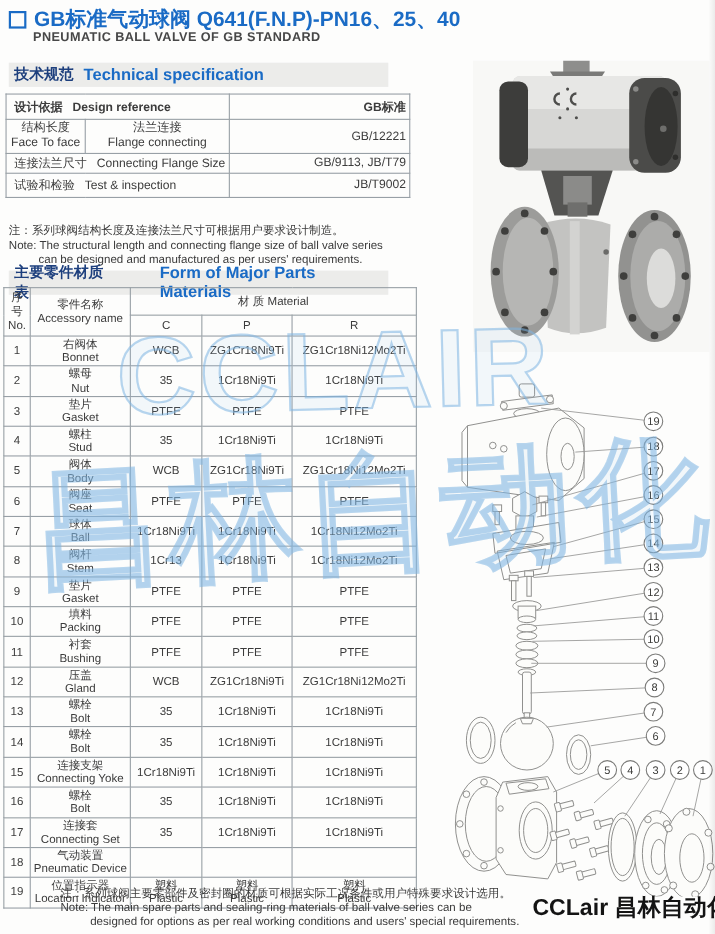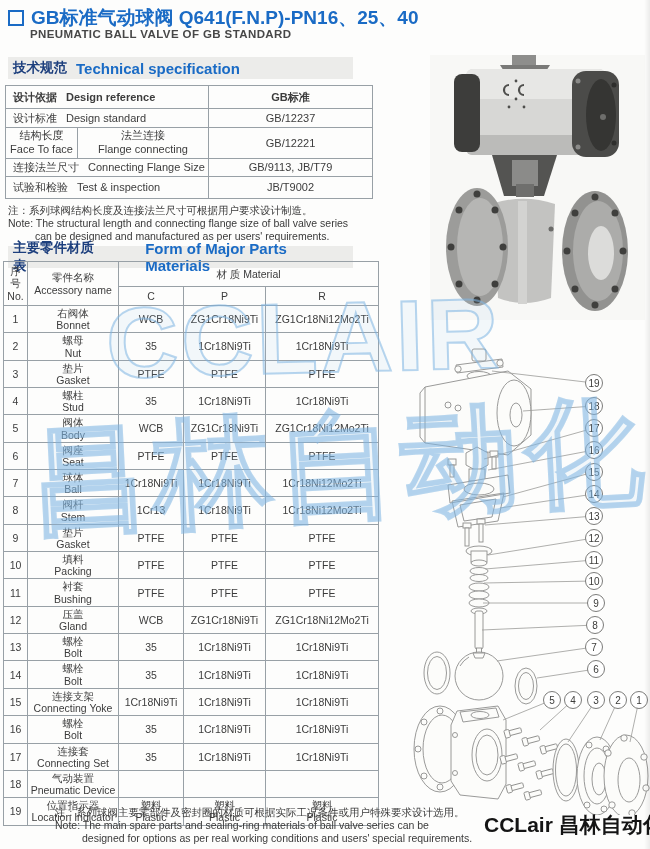--- a/index.html
+++ b/index.html
@@ -21,21 +21,21 @@
   .section-bar .cn{font-size:13.5px;font-weight:bold;color:var(--navy);}
   .section-bar .en{font-size:15px;font-weight:bold;color:var(--blue);}
   #bar-tech{top:57px;} #bar-mat{top:246px;gap:39px;}
   
   table{border-collapse:collapse;table-layout:fixed;z-index:2;}
   td{border:1px solid var(--border);font-size:11px;color:var(--ink);padding:1px 3px;overflow:hidden;}
   #tech-table{position:absolute;left:5px;top:85px;width:367px;}
   #tech-table td.label{text-align:left;padding-left:7px;}
   #tech-table td.label .en{margin-left:9px;}
   #tech-table td.two-line{text-align:center;line-height:1.25;}
-  #tech-table td.value{text-align:center;}
+  #tech-table td.value{text-align:right;}
   #mat-table{position:absolute;left:3px;top:261px;width:375px;}
   #mat-table td{font-size:10.5px;text-align:center;line-height:1.16;padding:1px 2px;white-space:pre-line;}
   #mat-table thead tr:first-child td{height:22px;}
   #mat-table thead tr:last-child td{height:16px;}
   #mat-table tbody td{height:23px;}
   
   .note{position:absolute;left:8px;font-size:10.5px;line-height:1.25;color:#3a3a3a;z-index:2;}
   #note-tech{top:204px;} #note-mat{top:806px;margin-left:47px;}
   .note .indent{padding-left:27px;}
   
@@ -70,24 +70,20 @@
   <table id="tech-table">
     <colgroup>
         <col style="width:72px">
         <col style="width:131px">
         <col style="width:164px">
       </colgroup>
     <tbody id="tech-body">
         <tr style="height: 23px; font-weight: bold;">
           <td colspan="2" class="label"><span>设计依据</span><span class="en">Design reference</span></td>
           <td class="value">GB标准</td>
-        </tr>
-        <tr style="height: 19px;">
-          <td colspan="2" class="label"><span>设计标准</span><span class="en">Design standard</span></td>
-          <td class="value">GB/12237</td>
         </tr>
         <tr style="height: 30px;">
           <td class="two-line">
             <div>结构长度</div>
             <div>Face To face</div>
           </td>
           <td class="two-line">
             <div>法兰连接</div>
             <div>Flange connecting</div>
           </td>

